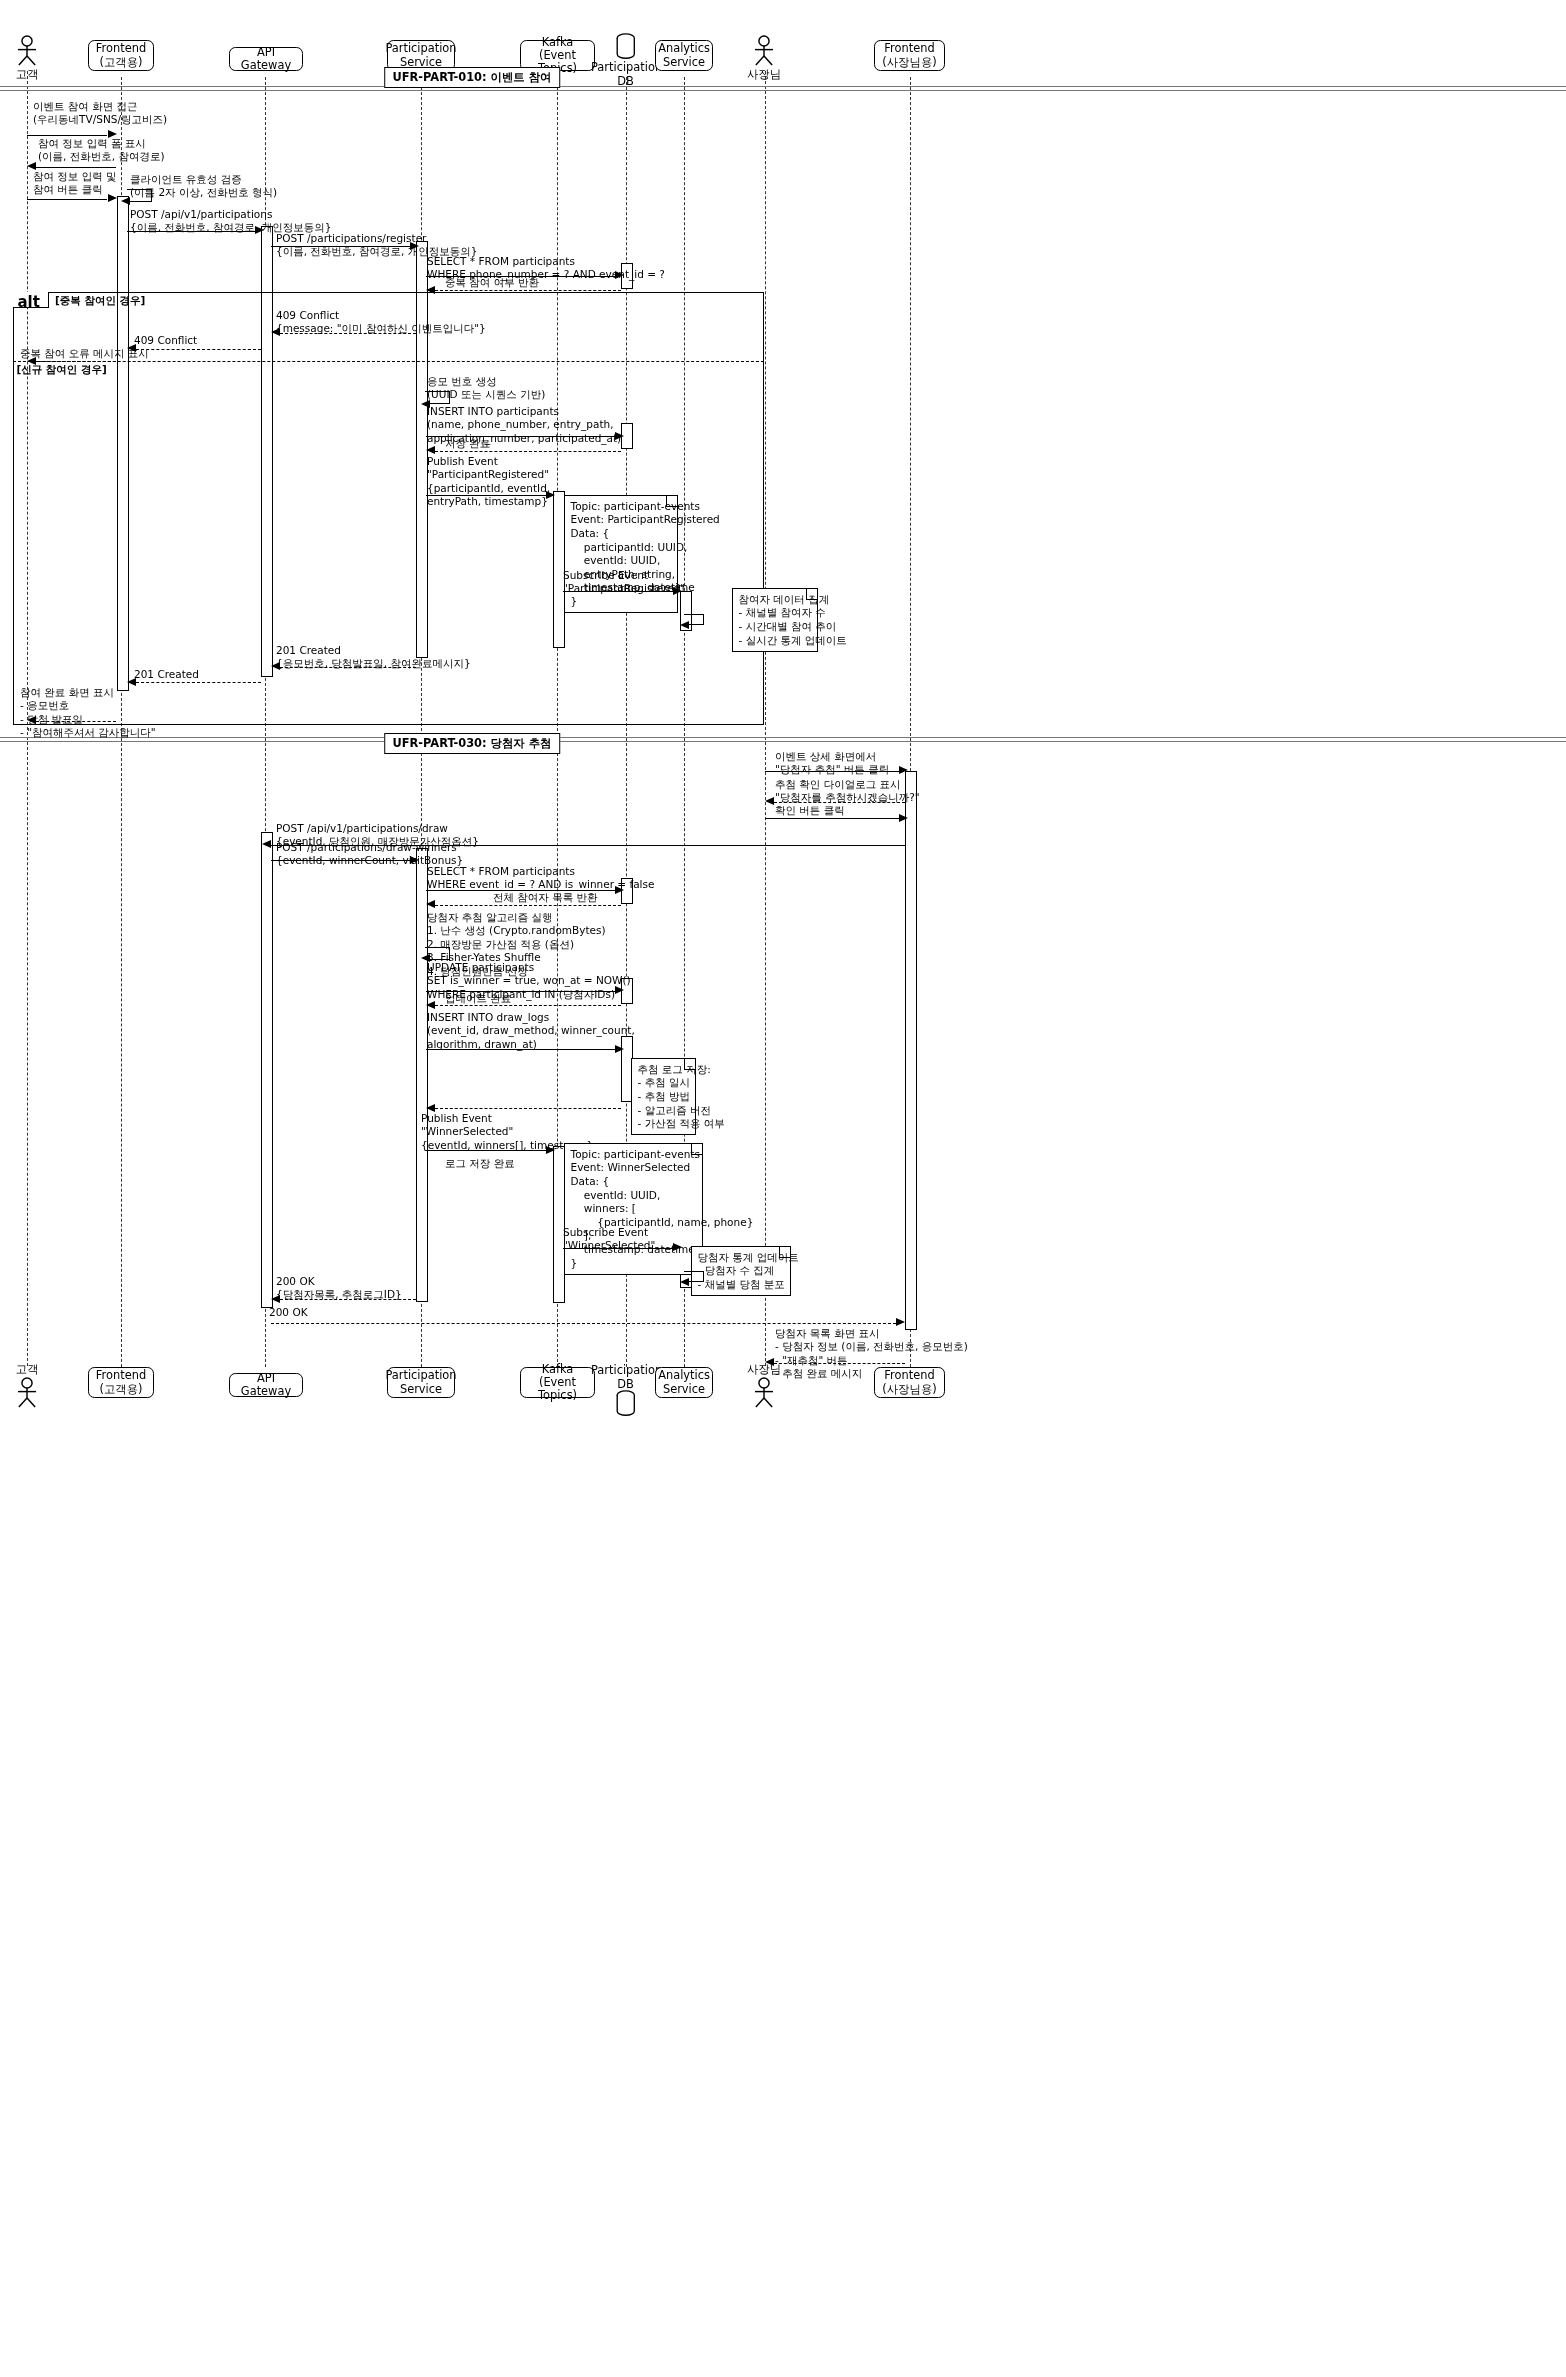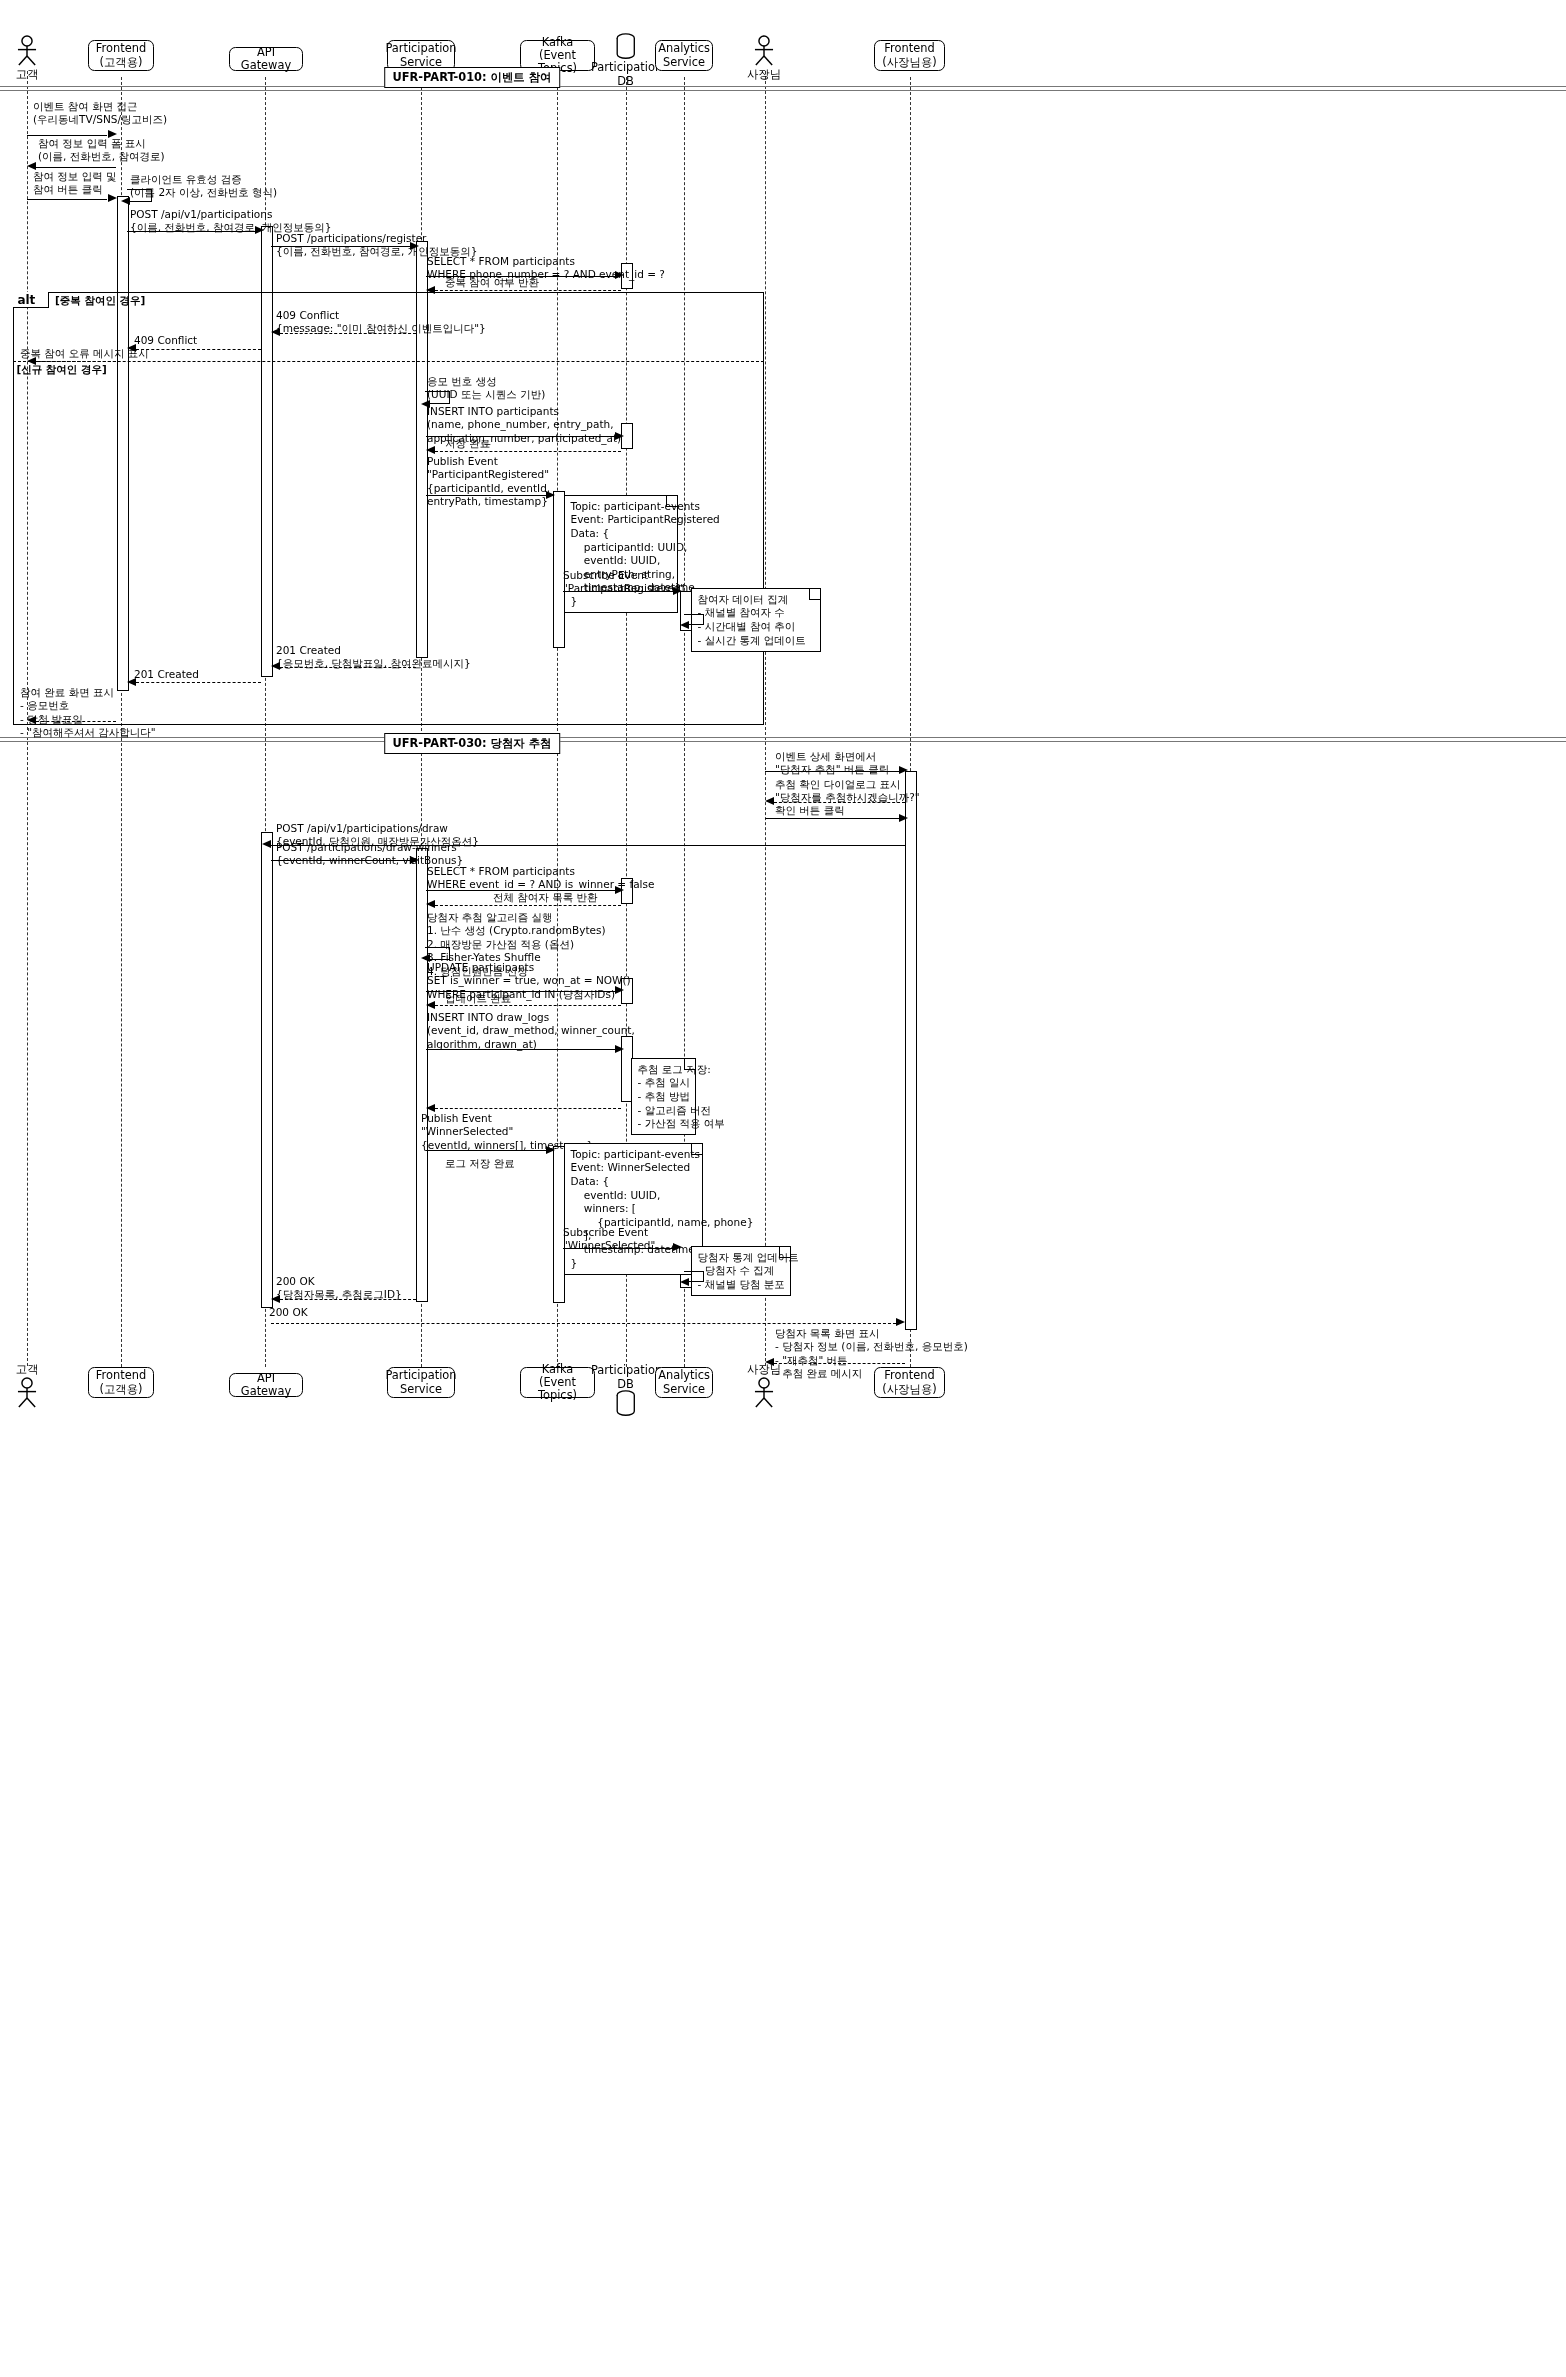--- a/index.html
+++ b/index.html
@@ -30,21 +30,21 @@
   
   .secrule{position:absolute;left:0;width:1566px;height:0;border-top:1.8px solid #666;}
   .secrule.d{border-top:1.8px double #777;height:2.7px;border-bottom:0.9px solid #777;}
   .sectag{position:absolute;box-sizing:border-box;border:1.5px solid #000;background:#fff;
           font-size:11.4px;font-weight:bold;padding:1.8px 7.3px;white-space:nowrap;
           transform:translateX(-50%);}
 
   
   .altbox{position:absolute;box-sizing:border-box;border:1.3px solid #000;background:transparent;}
   .altlbl{position:absolute;box-sizing:border-box;border-right:1.3px solid #000;
-          border-bottom:1.3px solid #000;background:#fff;font-size:12px;font-weight:bold;
+          border-bottom:1.3px solid #000;background:#fff;font-size:15px;font-weight:bold;
           padding:0.9px 6.4px 1.8px 4.6px;}
   .altcond{position:absolute;font-size:10.5px;font-weight:bold;white-space:nowrap;}
   .altdiv{position:absolute;height:0;border-top:1.3px dashed #000;}
 
   
   .msg{position:absolute;height:0;border-top:1.4px solid #000;}
   .msg.dash{border-top:1.4px dashed #000;}
   .ah{position:absolute;width:0;height:0;border-top:4.6px solid transparent;
       border-bottom:4.6px solid transparent;}
   .ah.r{border-left:9px solid #000;}
@@ -317,21 +317,21 @@
     eventId: UUID,
     entryPath: string,
     timestamp: datetime
 }</div>
 
   <div class="mlab" style="left:563px;top:569px;">Subscribe Event
 "ParticipantRegistered"</div>
   <div class="msg" style="left:563px;top:591px;width:110px;"></div>
   <div class="ah r" style="left:673px;top:587px;"></div>
 
-  <div class="note" style="left:691px;top:588px;width:130px;">참여자 데이터 집계
+  <div class="note" style="left:732px;top:588px;width:86px;">참여자 데이터 집계
 - 채널별 참여자 수
 - 시간대별 참여 추이
 - 실시간 통계 업데이트</div>
 
   <div class="self" style="left:684px;top:614px;width:20px;height:11px;"></div>
   <div class="ah l" style="left:680px;top:621px;"></div>
 
   <div class="mlab" style="left:276px;top:644px;">201 Created
 {응모번호, 당첨발표일, 참여완료메시지}</div>
   <div class="msg dash" style="left:280px;top:667px;width:136px;"></div>

